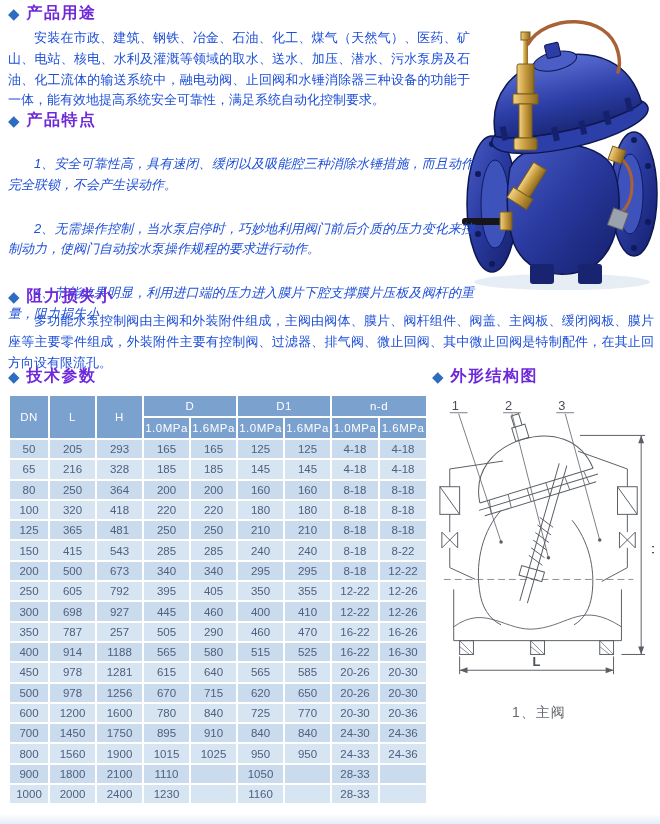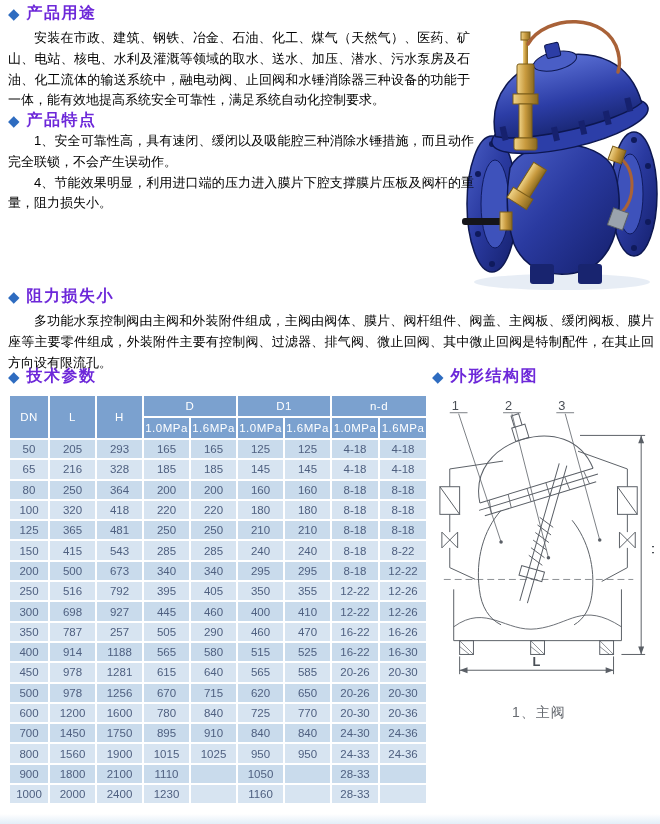--- a/index.html
+++ b/index.html
@@ -11,26 +11,26 @@
   }
   .page { position:relative; width:660px; height:824px; background:#ffffff; overflow:hidden; }
 
   
   .sec-head { display:flex; align-items:center; gap:7px; margin-left:8px; }
   .diamond { color:#2e6cc0; font-size:15px; line-height:1; }
   .sec-title { font-size:16px; font-weight:bold; color:#6d28d9; letter-spacing:1.5px; }
 
   
   .para {
-    font-size:13px; color:#000000; line-height:1.6;
+    font-size:13px; color:#1d4ed8; line-height:1.6;
     text-indent:2em; text-align:justify;
     margin:4px 8px 0 8px;
   }
   .narrow { width:462px; }
-  .feature-item { width:466px; margin-top:0; }
+  .feature-item { width:466px; margin-top:23px;font-style:italic; }
 
   
   #sec-usage     { position:absolute; top:3px;   left:0; right:0; }
   #sec-features  { position:absolute; top:110px; left:0; right:0; }
   #sec-structure { position:absolute; top:286px; left:0; right:0; }
   #bottom        { position:absolute; top:366px; left:8px; width:646px; height:458px; }
 
   
   .photo { position:absolute; top:8px; right:0; width:198px; height:286px; }
 
@@ -149,20 +149,21 @@
     </div>
     <p class="para narrow">安装在市政、建筑、钢铁、冶金、石油、化工、煤气（天然气）、医药、矿山、电站、核电、水利及灌溉等领域的取水、送水、加压、潜水、污水泵房及石油、化工流体的输送系统中，融电动阀、止回阀和水锤消除器三种设备的功能于一体，能有效地提高系统安全可靠性，满足系统自动化控制要求。</p>
   </section>
 
   <section id="sec-features">
     <div class="sec-head">
       <span class="diamond">◆</span>
       <span class="sec-title">产品特点</span>
     </div>
     <p class="para feature-item">1、安全可靠性高，具有速闭、缓闭以及吸能腔三种消除水锤措施，而且动作完全联锁，不会产生误动作。</p>
+    <p class="para feature-item">2、无需操作控制，当水泵启停时，巧妙地利用阀门前后介质的压力变化来控制动力，使阀门自动按水泵操作规程的要求进行动作。</p>
     <p class="para feature-item">4、节能效果明显，利用进口端的压力进入膜片下腔支撑膜片压板及阀杆的重量，阻力损失小。</p>
   </section>
 
   <section id="sec-structure">
     <div class="sec-head">
       <span class="diamond">◆</span>
       <span class="sec-title">阻力损失小</span>
     </div>
     <p class="para" style="width:646px;">多功能水泵控制阀由主阀和外装附件组成，主阀由阀体、膜片、阀杆组件、阀盖、主阀板、缓闭阀板、膜片座等主要零件组成，外装附件主要有控制阀、过滤器、排气阀、微止回阀、其中微止回阀是特制配件，在其止回方向设有限流孔。</p>
   </section>
@@ -278,21 +279,21 @@
               <td>673</td>
               <td>340</td>
               <td>340</td>
               <td>295</td>
               <td>295</td>
               <td>8-18</td>
               <td>12-22</td>
             </tr>
             <tr class="odd">
               <td>250</td>
-              <td>516</td>
+              <td>605</td>
               <td>792</td>
               <td>395</td>
               <td>405</td>
               <td>350</td>
               <td>355</td>
               <td>12-22</td>
               <td>12-26</td>
             </tr>
             <tr class="even">
               <td>300</td>

